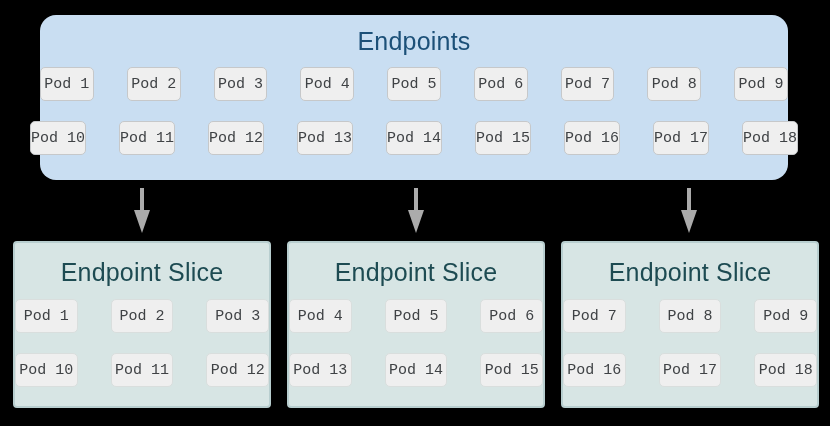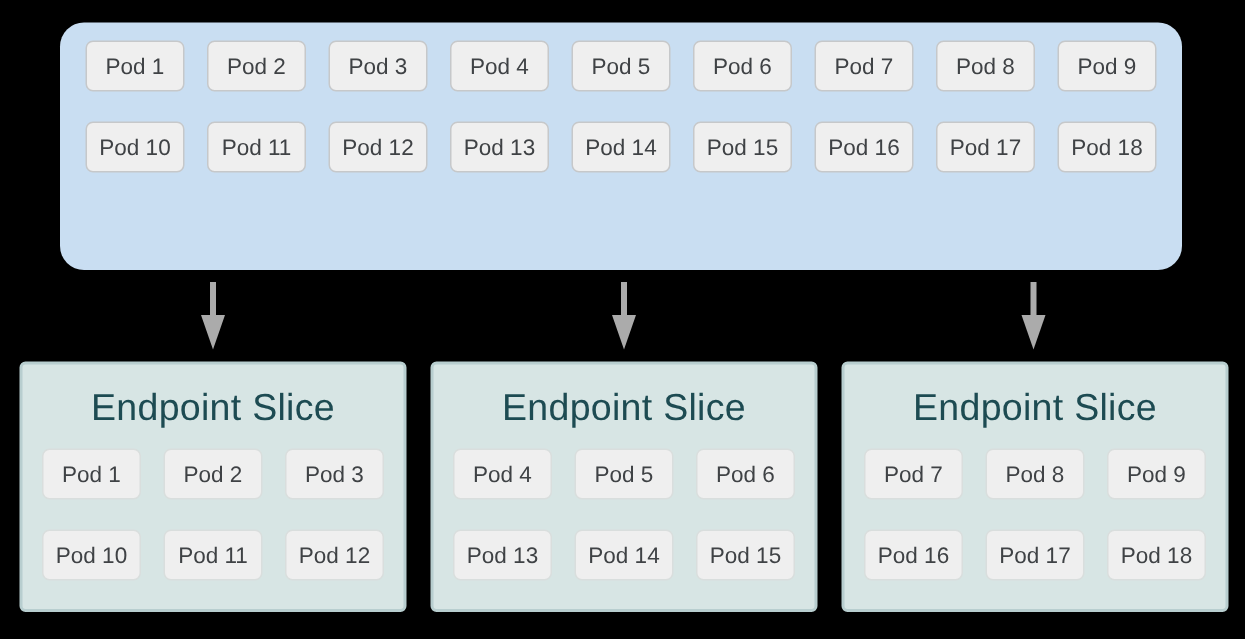--- a/index.html
+++ b/index.html
@@ -44,21 +44,22 @@
     flex-direction: column;
     gap: 20px;
     margin-top: 12px;
   }
   .slice .pod-rows {
     margin-top: 13px;
   }
   .pod-row {
     display: flex;
     justify-content: center;
-    gap: 15px;
+    gap: 33px;
+    font-family: Liberation Mono, monospace;
   }
   .pod {
     width: 66px;
     height: 34px;
     box-sizing: border-box;
     background: var(--pod-bg, #efefef);
     border: 1px solid var(--pod-border, #c6c8ca);
     border-radius: 5px;
     display: flex;
     align-items: center;
@@ -107,20 +108,21 @@
   .arrow-1 { left: 131px; }
   .arrow-2 { left: 405px; }
   .arrow-3 { left: 678px; }
 </style>
 </head>
 <body>
 
 <div class="canvas">
 
   <div class="endpoints-box">
+    <div class="box-title endpoints-title">Endpoints</div>
     <div class="pod-rows">
       <div class="pod-row">
           <div class="pod">Pod 1</div>
           <div class="pod">Pod 2</div>
           <div class="pod">Pod 3</div>
           <div class="pod">Pod 4</div>
           <div class="pod">Pod 5</div>
           <div class="pod">Pod 6</div>
           <div class="pod">Pod 7</div>
           <div class="pod">Pod 8</div>

